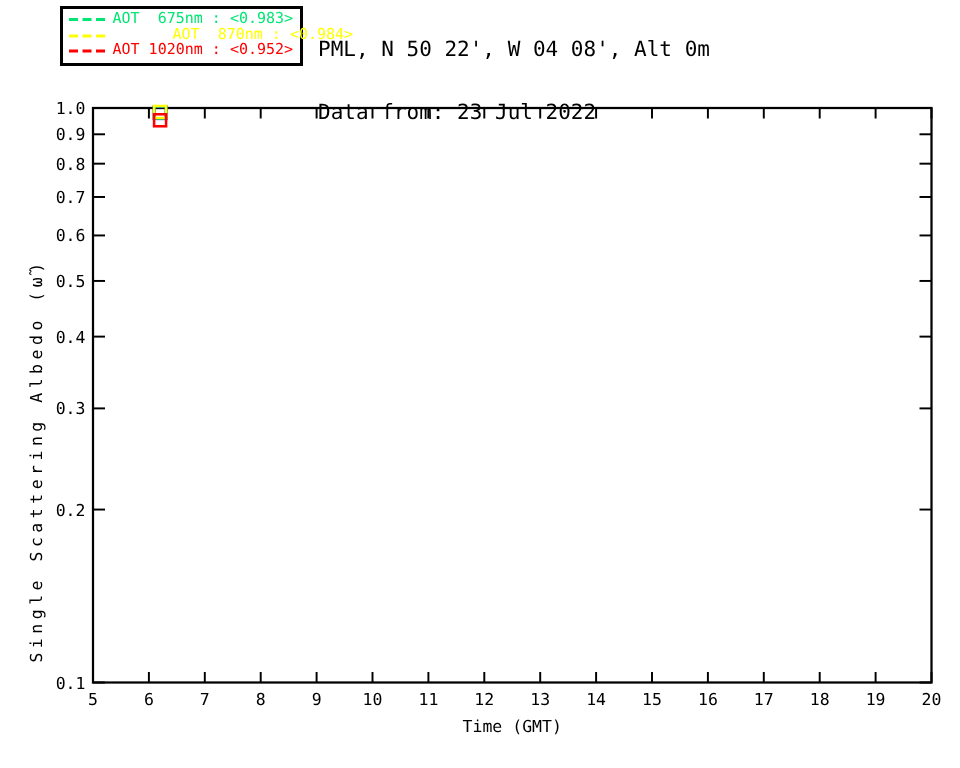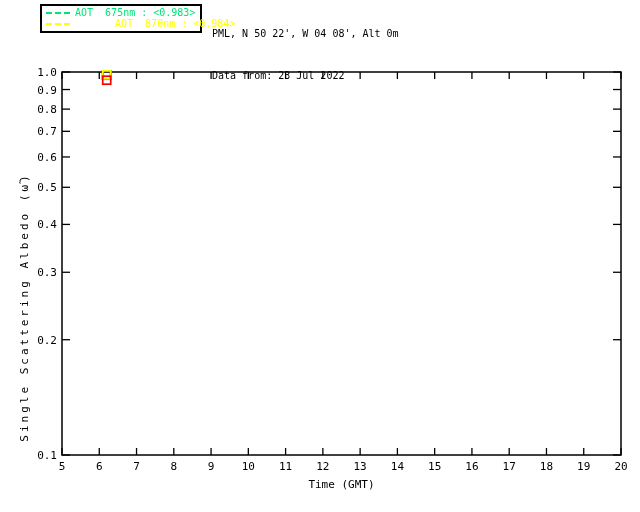--- a/index.html
+++ b/index.html
@@ -37,21 +37,21 @@
     border-top-width: 2px;
     border-top-style: dashed;
     margin-right: 5px;
     flex: 0 0 auto;
   }
   .legend-row .legend-label { white-space: pre; }
   .header-block {
     position: absolute;
     left: 212px;
     top: 6px;
-    font-size: 10px;
+    font-size: 14px;
     line-height: 11px;
     white-space: pre;
   }
   .header-block .line2 { margin-top: 9px; }
   #chart-svg-holder { position: absolute; left: 0; top: 0; width: 640px; height: 512px; }
   svg text {
     font-family: "DejaVu Sans Mono", "Liberation Mono", monospace;
     fill: #000000;
   }
 </style>
@@ -61,20 +61,24 @@
 <div class="screen">
 
   <div class="legend-box">
     <div class="legend-row">
       <span class="dash" style="color: rgb(0, 230, 115); border-color: rgb(0, 230, 115);"></span>
       <span class="legend-label" style="color: rgb(0, 230, 115); border-color: rgb(0, 230, 115);">AOT  675nm : &lt;0.983&gt;</span>
     </div>
     <div class="legend-row">
       <span class="dash" style="color: rgb(255, 255, 0); border-color: rgb(255, 255, 0);"></span>
       <span class="legend-label" style="color: rgb(255, 255, 0); border-color: rgb(255, 255, 0); margin-left: 40px;">AOT  870nm : &lt;0.984&gt;</span>
+    </div>
+    <div class="legend-row">
+      <span class="dash" style="color: rgb(255, 0, 0); border-color: rgb(255, 0, 0);"></span>
+      <span class="legend-label" style="color: rgb(255, 0, 0); border-color: rgb(255, 0, 0);">AOT 1020nm : &lt;0.952&gt;</span>
     </div>
   </div>
 
   <div class="header-block">
     <div class="line1">PML, N 50 22', W 04 08', Alt 0m</div>
     <div class="line2">Data from: 23 Jul 2022</div>
   </div>
 
   <div id="chart-svg-holder"><svg width="640" height="512" viewBox="0 0 640 512">
         <rect x="62" y="72" width="559" height="383" fill="none" stroke="#000" stroke-width="1.5"></rect>

